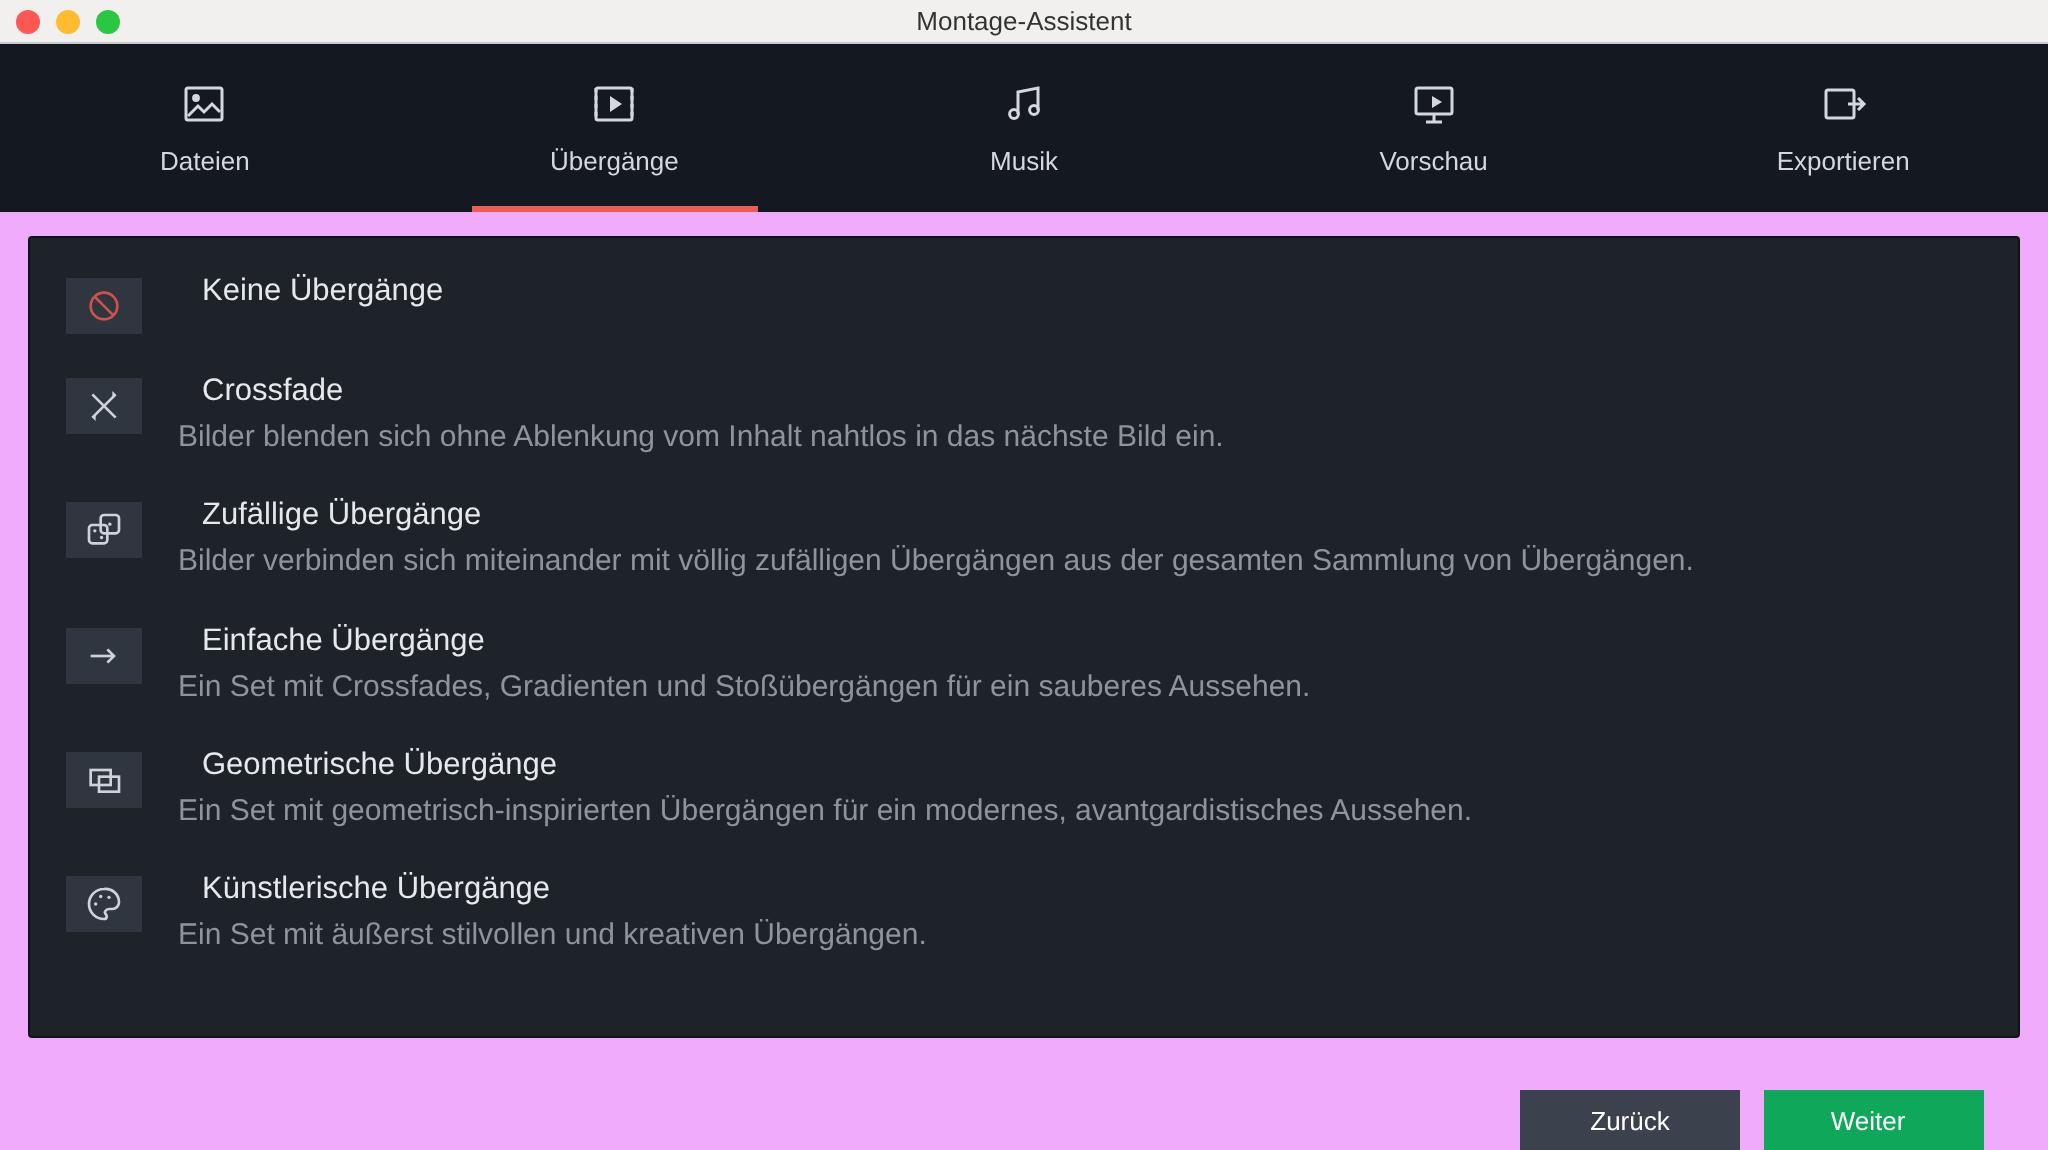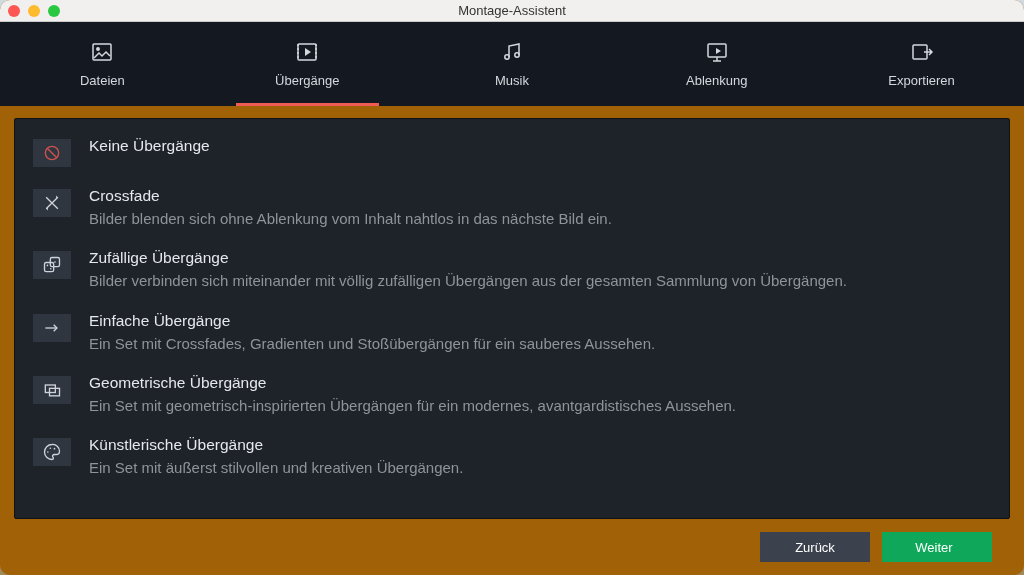--- a/index.html
+++ b/index.html
@@ -2,22 +2,22 @@
 <html><head>
 <meta charset="utf-8">
 <style>
   * { box-sizing: border-box; margin: 0; padding: 0; }
   html, body { width: 1024px; height: 575px; overflow: hidden; font-family: -apple-system, "Helvetica Neue", Arial, sans-serif; }
   body {
     background: linear-gradient(to bottom, #dbe6ec 0%, #b8cdd9 35%, #c9ac74 36%, #bda06a 100%);
   }
   .window {
     position: absolute; inset: 0;
-    background: #a16207;
-    border-radius: 10px;
+    background: #f0abfc;
+    border-radius: 0;
     display: flex; flex-direction: column;
     box-shadow: 0 12px 40px rgba(0,0,0,.35);
     overflow: hidden;
   }
   .titlebar {
     height: 22px;
     background: #f1f0ef;
     border-bottom: 1px solid #c9c9c9;
     display: flex; align-items: center;
     position: relative;
@@ -58,24 +58,24 @@
     cursor: pointer;
   }
   .option + .option { border-top: none; }
   .thumb {
     width: 38px; height: 28px; background: #2f3640;
     display: flex; align-items: center; justify-content: center;
     flex-shrink: 0; margin-top: 2px;
   }
   .thumb svg { width: 20px; height: 20px; stroke: #cfd3d9; fill: none; stroke-width: 1.6; }
   .opt-text { display: flex; flex-direction: column; gap: 4px; }
-  .opt-title { color: #e5e8ec; font-size: 15.5px; font-weight: 500; }
+  .opt-title { color: #e5e8ec; font-size: 15.5px; font-weight: 500; margin-left: 12px; }
   .opt-desc { color: #8e939c; font-size: 15px; line-height: 1.35; }
   .footer {
-    height: 56px; display: flex; align-items: center; justify-content: flex-end;
+    height: 56px; display: flex; align-items: flex-end; justify-content: flex-end;
     gap: 12px; padding: 0 18px 0 0;
   }
   .btn {
     height: 30px; min-width: 110px; padding: 0 18px;
     font-size: 13px; color: #fff; border: none; cursor: pointer;
     display: inline-flex; align-items: center; justify-content: center;
   }
   .btn.back { background: #3b424e; }
   .btn.next { background: #0fa85a; padding-left: 12px; }
 </style>
@@ -125,21 +125,21 @@
       <span>Musik</span>
     </div>
     <div class="tab">
       <span>
         <svg viewBox="0 0 24 24">
             <rect x="3" y="4" width="18" height="13" rx="1"></rect>
             <path d="M11 8 l5 3 -5 3 z" fill="#d4d8de" stroke="none"></path>
             <path d="M8 21 h8 M12 17 v4"></path>
           </svg>
       </span>
-      <span>Ablenkung</span>
+      <span>Vorschau</span>
     </div>
     <div class="tab">
       <span>
         <svg viewBox="0 0 24 24">
             <rect x="3" y="5" width="14" height="14" rx="1"></rect>
             <path d="M14 12 h8 M19 9 l3 3 -3 3"></path>
           </svg>
       </span>
       <span>Exportieren</span>
     </div>

